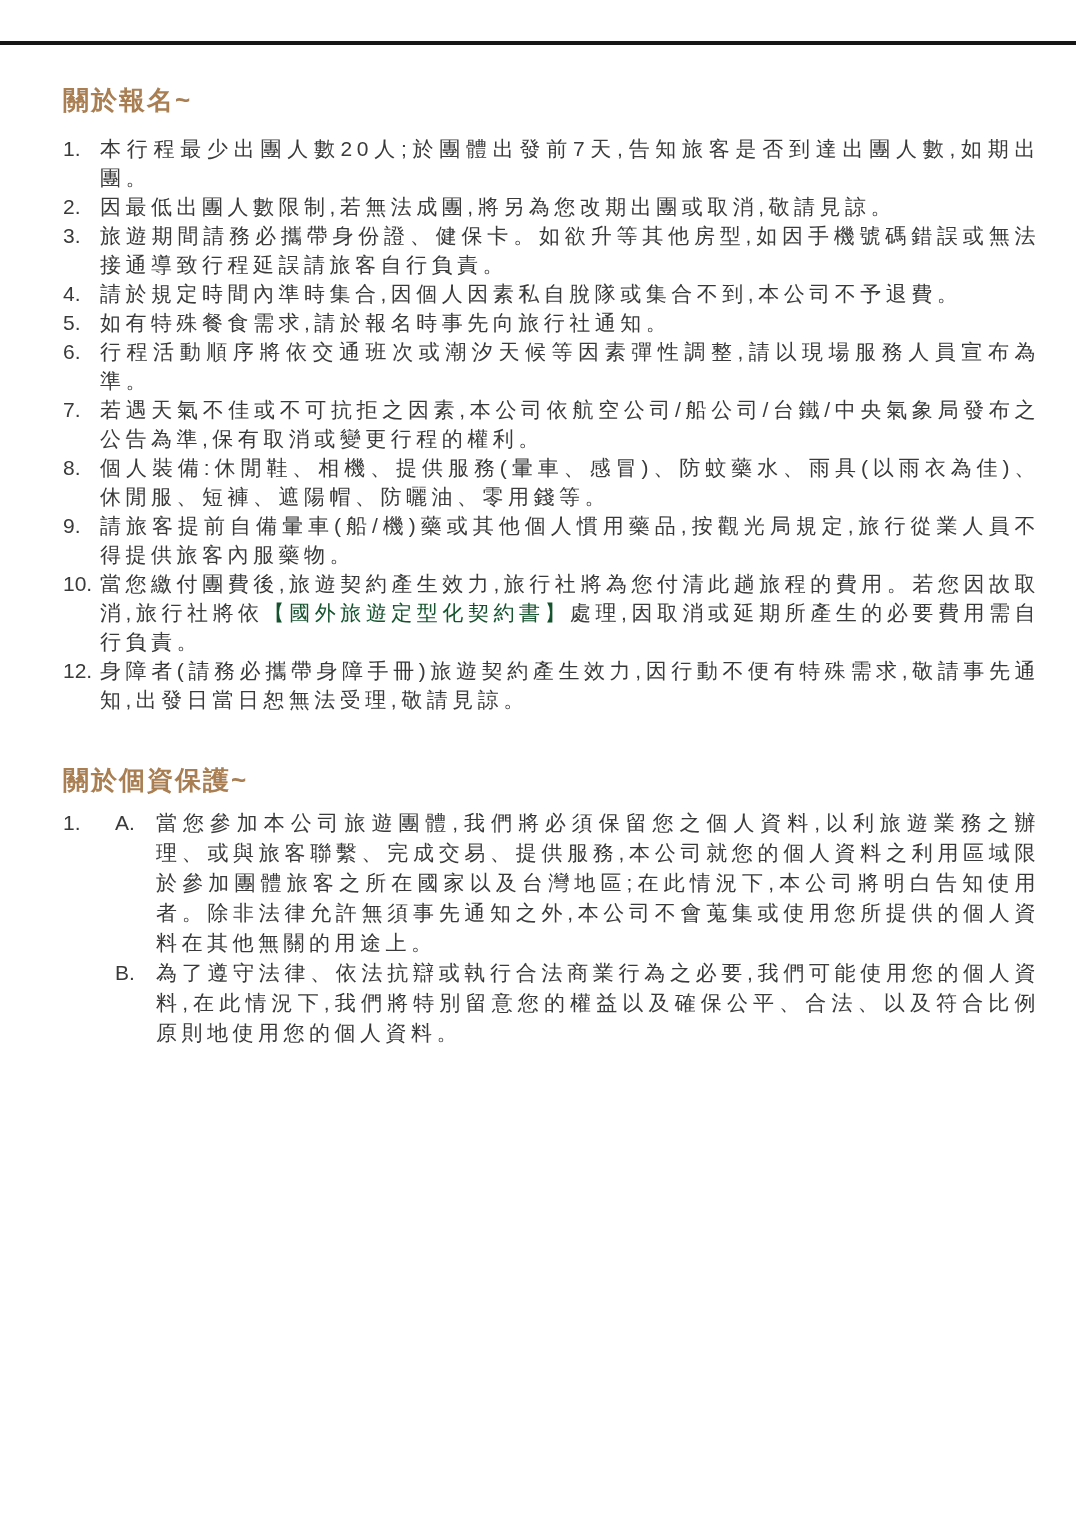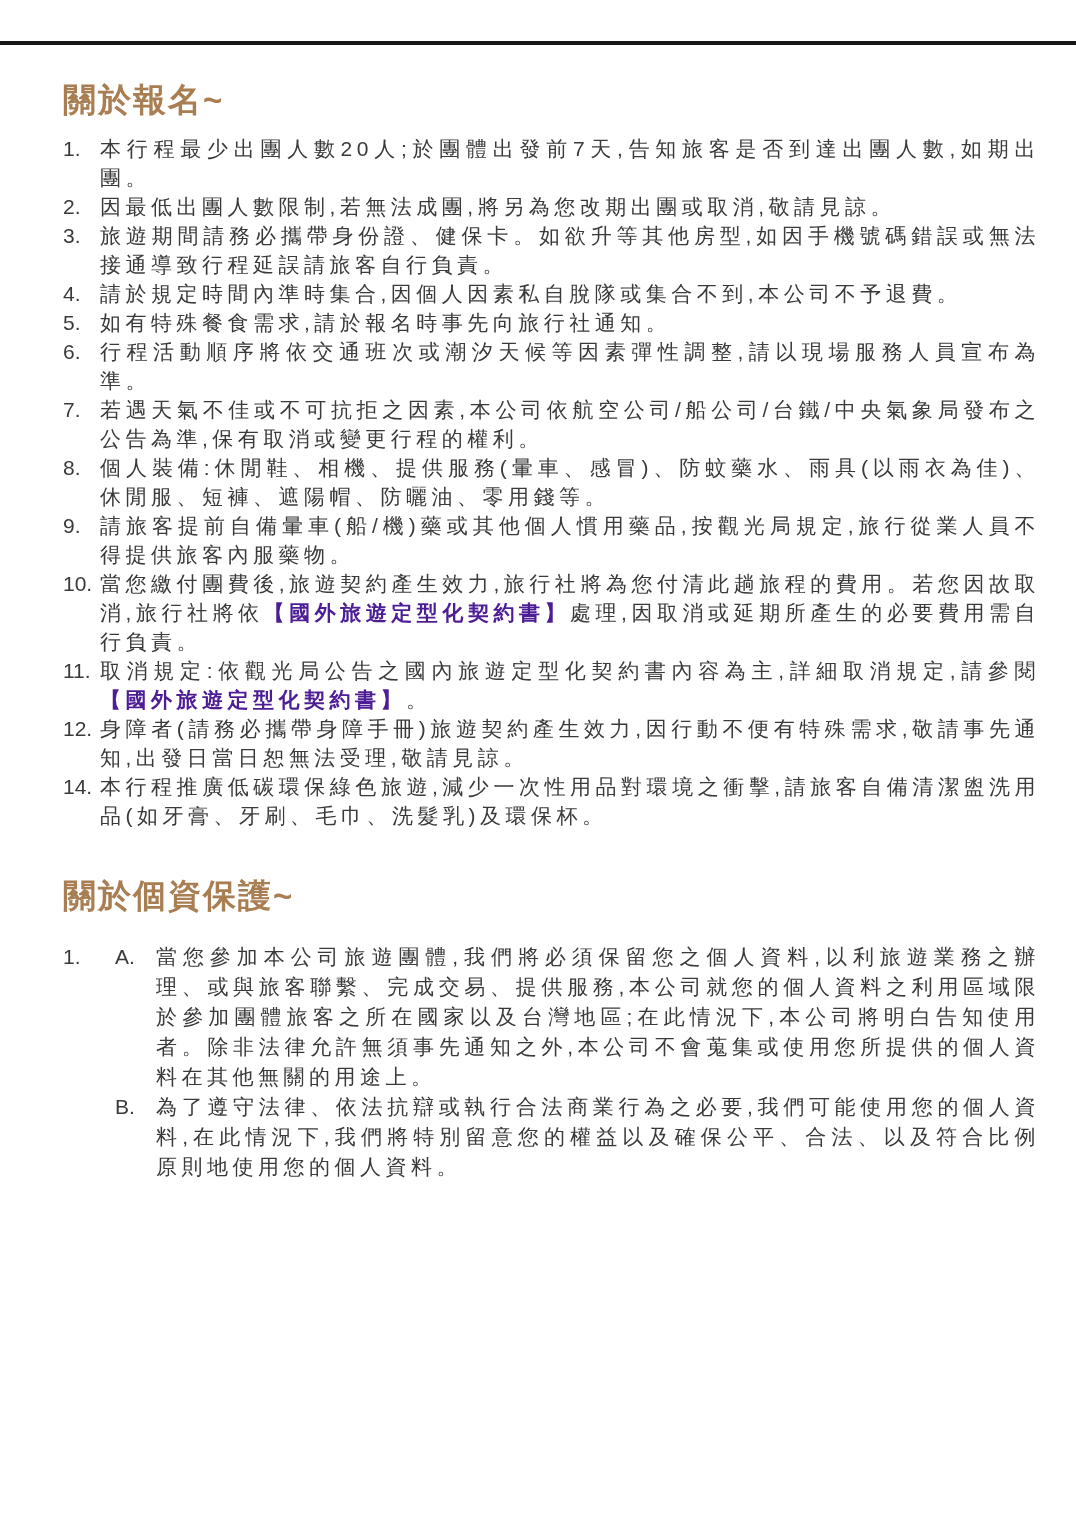--- a/index.html
+++ b/index.html
@@ -27,32 +27,32 @@
   .content {
     position: absolute;
     top: 0;
     left: 0;
     width: 1076px;
   }
   h2.section-title {
     margin: 0;
     padding: 0 36px 0 63px;
     color: #A87E52;
-    font-size: 33px;
+    font-size: 26px;
     font-weight: 700;
     letter-spacing: 2px;
     line-height: 32px;
   }
   .section-registration h2.section-title {
     margin-top: 84px;
     margin-bottom: 18px;
   }
   .section-privacy h2.section-title {
     margin-top: 50px;
-    margin-bottom: 30px;
+    margin-bottom: 12px;
   }
   ol.doc-list {
     list-style: none;
     margin: 0;
     padding: 0 36px 0 63px;
     font-size: 21px;
     line-height: 29px;
     letter-spacing: 4.5px;
   }
   .section-privacy ol.doc-list {
@@ -65,22 +65,22 @@
   .item .num {
     flex: 0 0 37px;
     letter-spacing: 0;
   }
   .item .txt {
     flex: 1;
     text-align: justify;
     text-justify: inter-character;
   }
   .hl {
-    color: #4c1d95;
-    font-weight: 700;
+    color: #14532d;
+    font-weight: 400;
   }
   ol.sub-list {
     list-style: none;
     margin: 0;
     padding: 0 0 0 15px;
   }
   ol.sub-list li.item .num {
     flex: 0 0 41px;
   }
 </style>
@@ -128,30 +128,22 @@
           </li>
           <li class="item">
             <span class="num">9.</span>
             <span class="txt"><span>請旅客提前自備暈車(船/機)藥或其他個人慣用藥品,按觀光局規定,旅行從業人員不得提供旅客內服藥物。</span></span>
           </li>
           <li class="item">
             <span class="num">10.</span>
             <span class="txt"><span>當您繳付團費後,旅遊契約產生效力,旅行社將為您付清此趟旅程的費用。若您因故取消,旅行社將依</span><span class="hl">【國外旅遊定型化契約書】</span><span>處理,因取消或延期所產生的必要費用需自行負責。</span></span>
           </li>
           <li class="item">
-            <span class="num">11.</span>
-            <span class="txt"><span>取消規定:依觀光局公告之國內旅遊定型化契約書內容為主,詳細取消規定,請參閱</span><span class="hl">【國外旅遊定型化契約書】</span><span>。</span></span>
-          </li>
-          <li class="item">
             <span class="num">12.</span>
             <span class="txt"><span>身障者(請務必攜帶身障手冊)旅遊契約產生效力,因行動不便有特殊需求,敬請事先通知,出發日當日恕無法受理,敬請見諒。</span></span>
-          </li>
-          <li class="item">
-            <span class="num">14.</span>
-            <span class="txt"><span>本行程推廣低碳環保綠色旅遊,減少一次性用品對環境之衝擊,請旅客自備清潔盥洗用品(如牙膏、牙刷、毛巾、洗髮乳)及環保杯。</span></span>
           </li>
         </ol>
     </section>
 
     <section class="section-privacy">
       <h2 class="section-title">關於個資保護~</h2>
       <ol class="doc-list">
           <li class="item">
             <span class="num">1.</span>
             <span class="txt"><ol class="sub-list">

